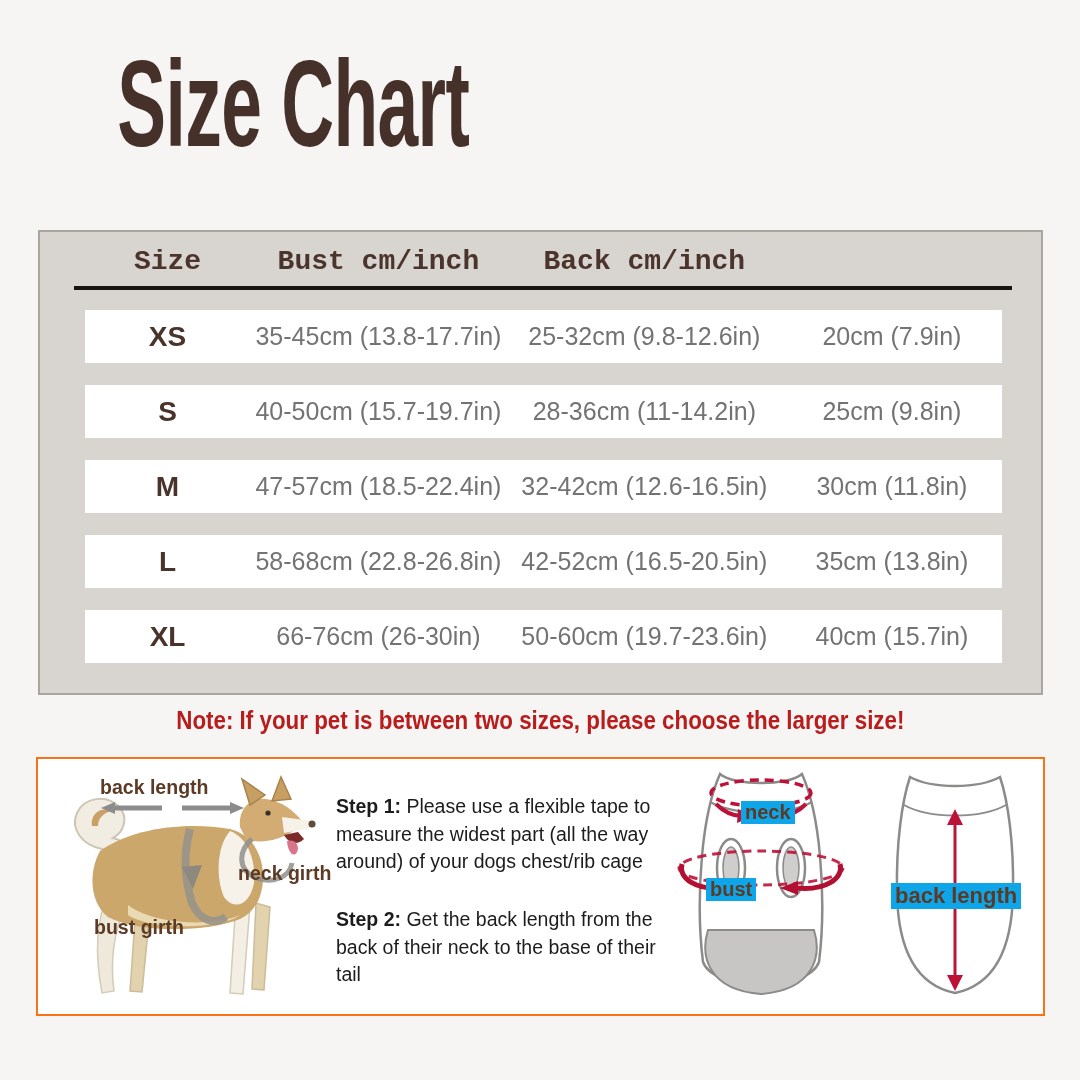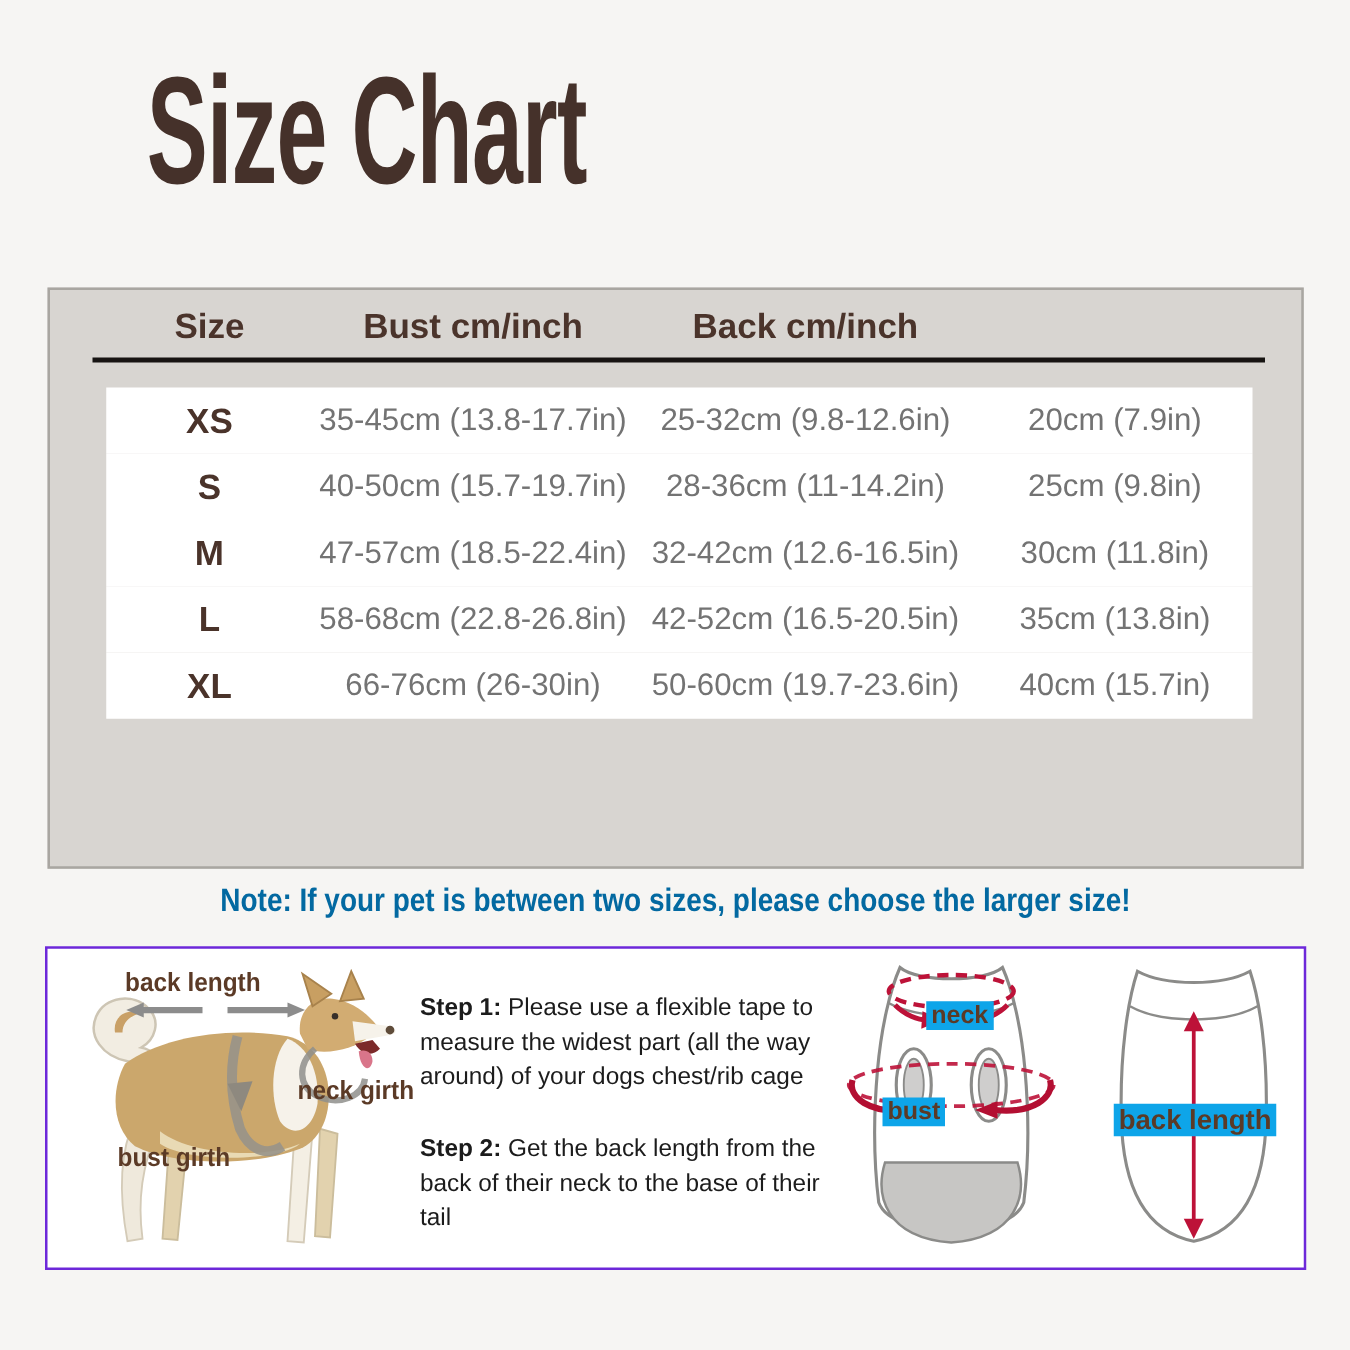--- a/index.html
+++ b/index.html
@@ -16,37 +16,37 @@
   }
   
   .panel{
     position:absolute;left:38px;top:230px;width:1005px;height:465px;
     background:#d8d5d1;border:2px solid #a9a6a1;box-sizing:border-box;
   }
   .thead{
     position:absolute;left:45px;right:39px;top:8px;height:42px;
     display:grid;grid-template-columns:18% 28% 30% 24%;align-items:center;
   }
-  .th{text-align:center;font-weight:bold;font-size:28px;color:#4b342b;white-space:nowrap;}
+  .th{text-align:center;font-weight:bold;font-size:28px;color:#4b342b;white-space:nowrap;font-family:Liberation Mono, monospace;}
   .hrule{position:absolute;left:34px;top:54px;width:938px;height:4px;background:#171412;}
   .rows{position:absolute;left:45px;right:39px;top:78px;}
   .trow{
-    height:53px;background:#ffffff;
+    height:53px;margin-bottom:22px;background:#ffffff;
     display:grid;grid-template-columns:18% 28% 30% 24%;align-items:center;
   }
   .td{text-align:center;font-size:25px;color:#737373;white-space:nowrap;}
   .td.size{font-weight:bold;font-size:28px;color:#4a332a;}
   
   .note{position:absolute;top:702px;left:0;width:1080px;text-align:center;
-    font-size:26px;font-weight:bold;color:#0369a1;line-height:36px;}
+    font-size:26px;font-weight:bold;color:#b91c1c;line-height:36px;}
   .note .cond{display:inline-block;transform:scaleX(0.86);transform-origin:50% 50%;white-space:nowrap;}
   
   .guide{
     position:absolute;left:36px;top:757px;width:1009px;height:259px;
-    background:#ffffff;border:2px solid #6d28d9;box-sizing:border-box;
+    background:#ffffff;border:2px solid #f97316;box-sizing:border-box;
   }
   .guide .abs{position:absolute;}
   .lbl{position:absolute;font-weight:bold;color:#5b3a26;white-space:nowrap;}
   .lbl .cond{display:inline-block;transform:scaleX(0.93);transform-origin:0 50%;}
   #lbl-backlen-dog{left:62px;top:16px;font-size:21px;}
   #arrow-backlen{left:62px;top:42px;}
   #lbl-neckgirth{left:200px;top:102px;font-size:21px;text-align:right;}
   #lbl-bustgirth{left:56px;top:156px;font-size:21px;}
   .steps{position:absolute;left:298px;top:34px;width:345px;text-align:left;
     font-size:19.5px;color:#1c1c1c;line-height:1.42;}

